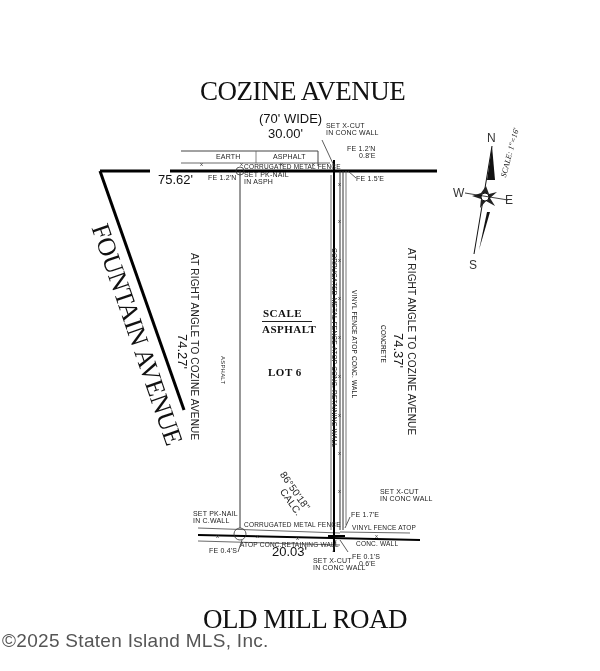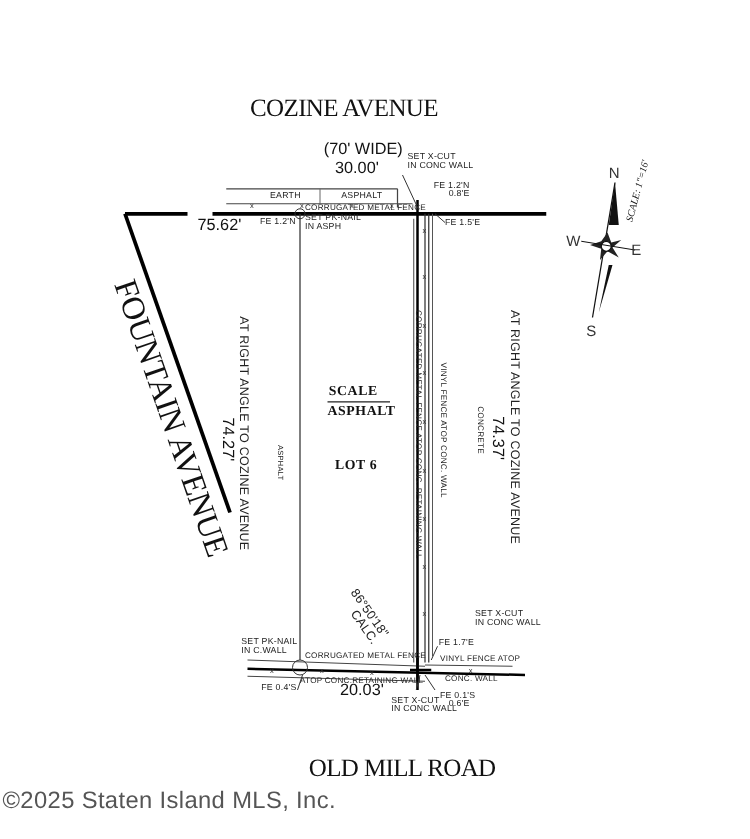--- a/index.html
+++ b/index.html
@@ -1,19 +1,19 @@
 <!DOCTYPE html>
 <html><head>
 <meta charset="utf-8">
 <style>
   html, body { margin:0; padding:0; background:#ffffff; }
   body { width:600px; height:671px; position:relative; overflow:hidden; font-family:"Liberation Sans", sans-serif; color:#111; }
   .abs { position:absolute; }
   .serif { font-family:"Liberation Serif", serif; }
-  .street-title { font-family:"Liberation Serif", serif; font-size:20px; letter-spacing:-0.5px; white-space:nowrap; color:#111; }
+  .street-title { font-family:"Liberation Serif", serif; font-size:27px; letter-spacing:-0.5px; white-space:nowrap; color:#111; }
   .small { font-size:7px; letter-spacing:0.2px; white-space:nowrap; color:#222; line-height:7px; }
   .dim { font-size:13px; white-space:nowrap; color:#111; }
   .rot90 { transform-origin:0 0; transform:rotate(90deg); }
   svg.plan { position:absolute; left:0; top:0; }
   .copyright { font-size:19px; color:#555; letter-spacing:0.3px; white-space:nowrap; }
 </style>
 </head>
 <body>
 
 <svg class="plan" width="600" height="671" viewBox="0 0 600 671">
@@ -82,21 +82,21 @@
     <line x1="465" y1="193" x2="508" y2="200" stroke="#111" stroke-width="0.8"></line>
   </g>
 </svg>
 
 <div class="abs street-title" style="left:200px; top:76px;">COZINE AVENUE</div>
 <div class="abs dim" style="left:259px; top:111px;">(70' WIDE)</div>
 <div class="abs dim" style="left:268px; top:126px;">30.00'</div>
 
 <div class="abs street-title" style="left:113px; top:220px; transform-origin:0 0; transform:rotate(71deg); font-size:26px;">FOUNTAIN AVENUE</div>
 
-<div class="abs street-title" style="left:203px; top:604px;margin-left:44px;">OLD MILL ROAD</div>
+<div class="abs street-title" style="left:203px; top:604px;">OLD MILL ROAD</div>
 
 <div class="abs dim" style="left:158px; top:172px;">75.62'</div>
 <div class="abs dim" style="left:272px; top:544px;">20.03'</div>
 
 <div class="abs rot90 small" style="left:199px; top:253px; font-size:10px; line-height:10px;">AT RIGHT ANGLE TO COZINE AVENUE</div>
 <div class="abs rot90 dim" style="left:190px; top:334px;">74.27'</div>
 <div class="abs rot90 small" style="left:416px; top:248px; font-size:10px; line-height:10px;">AT RIGHT ANGLE TO COZINE AVENUE</div>
 <div class="abs rot90 dim" style="left:406px; top:333px;">74.37'</div>
 
 <div class="abs serif" style="left:263px; top:307px; font-size:11px; font-weight:bold; letter-spacing:0.5px;">SCALE</div>

